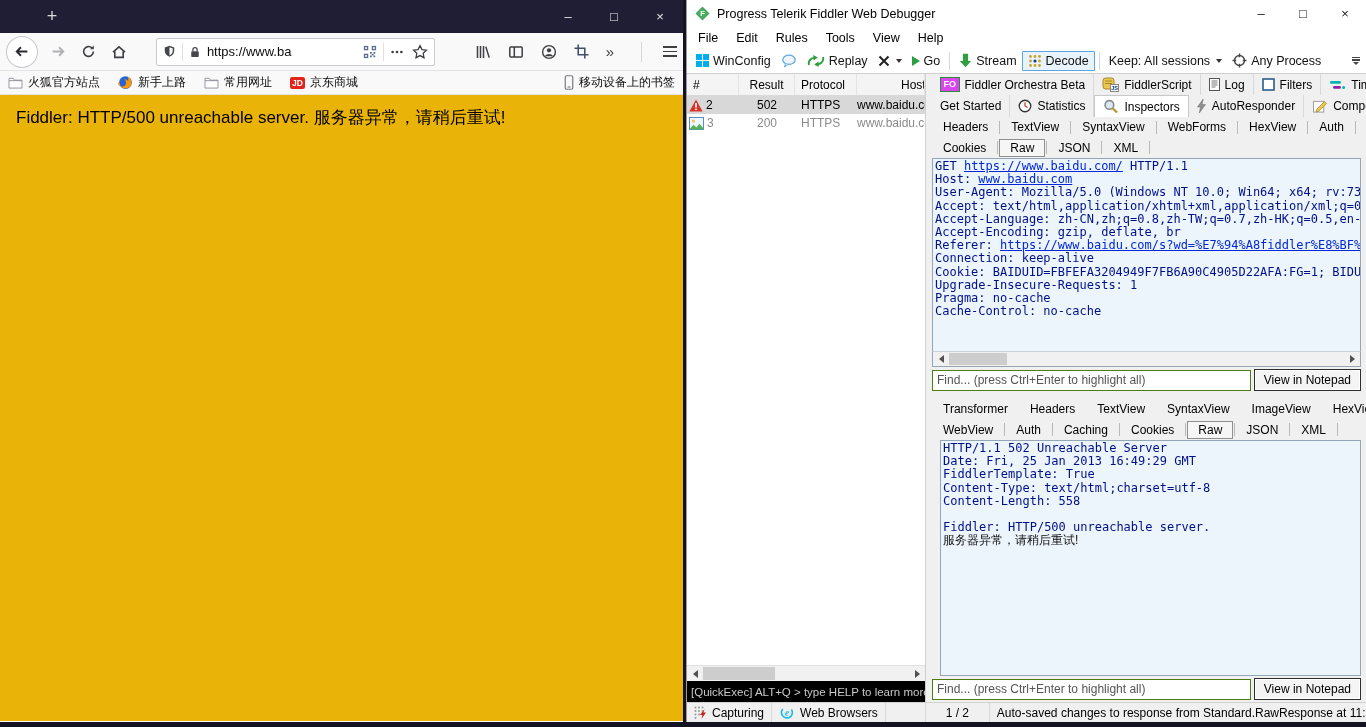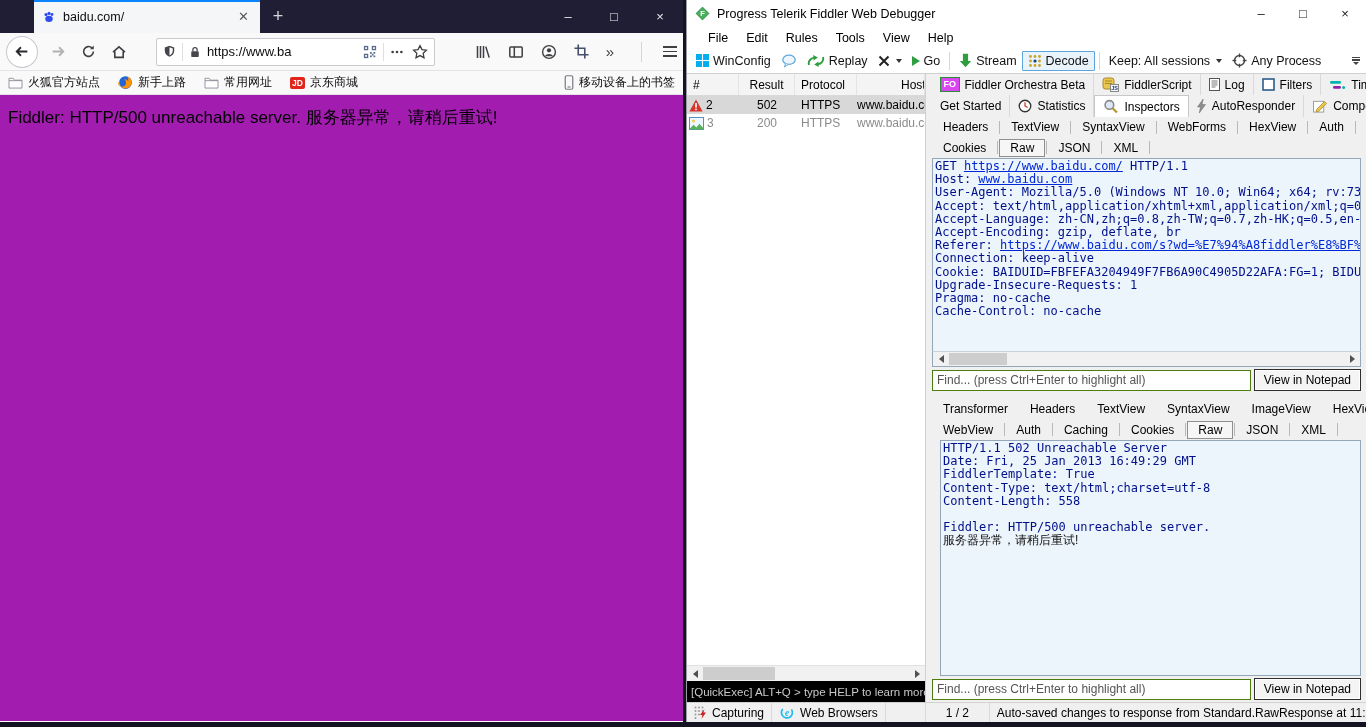--- a/index.html
+++ b/index.html
@@ -37,32 +37,32 @@
   .chev2 { font-size:15px; color:#3f3f43; }
   .ff-menu-sep { width:1px; height:20px; background:#d6d6da; margin:0 4px 0 10px; }
   .hamburger { display:flex; flex-direction:column; gap:3px; }
   .hamburger b { width:14px; height:1.7px; background:#3f3f43; }
   .ff-bookmarks { height:24px; background:#f9f9fa; border-bottom:1px solid #e3e3e6;
                   display:flex; align-items:center; padding:0 8px; font-size:12px; color:#0c0c0d; }
   .bm-item { display:flex; align-items:center; gap:5px; margin-right:18px; white-space:nowrap; }
   .bm-right { margin-left:auto; display:flex; align-items:center; gap:5px; white-space:nowrap;justify-content:space-between; }
   .jd-badge { background:#e1251b; color:#fff; font-weight:bold; font-size:8.5px;
               padding:1px 2px; border-radius:2px; }
-  .ff-content { background:#a21caf; height:626px; padding:11px 8px; }
+  .ff-content { background:#eab308; height:626px; padding:11px 16px; }
   .ff-page-text { font-size:17px; color:#000; }
 
   
   #fiddler { position:absolute; left:686px; top:0; width:680px; height:722px; background:#f0f0f0;
              border-left:1px solid #9a9aa2; display:flex; flex-direction:column; }
   .fd-titlebar { height:27px; background:#fff; display:flex; align-items:center; padding-left:8px; }
   .fd-title { font-size:12.5px; color:#000; margin-left:7px; }
   .fd-winctl { margin-left:auto; display:flex; height:100%; }
   .fd-winctl span { width:42px; display:flex; align-items:center; justify-content:center;
                     color:#1a1a1a; font-size:13px; }
-  .fd-menubar { height:21px; background:#fff; display:flex; align-items:center; padding-left:12px; }
+  .fd-menubar { height:21px; background:#fff; display:flex; align-items:center; padding-left:2px; }
   .menu-item { font-size:12.5px; color:#000; padding:0 9px; }
   .fd-toolbar { height:26px; background:#fff; border-bottom:1px solid #d0d0d0;
                 display:flex; align-items:center; padding:0 4px; font-size:12.5px; color:#111; }
   .tb-item { display:flex; align-items:center; gap:4px; padding:2px 5px; white-space:nowrap; }
   .tb-sep { width:1px; height:18px; background:#d8d8d8; margin:0 4px; }
   .tb-caret { width:0; height:0; border-left:3.5px solid transparent; border-right:3.5px solid transparent;
               border-top:4px solid #333; margin-left:2px; }
   .tb-go-tri { width:0; height:0; border-top:5px solid transparent; border-bottom:5px solid transparent;
                border-left:8px solid #2f9e41; }
   .tb-decode { border:1px solid #5ea4dd; background:#e9f3fc; border-radius:1px; }
@@ -139,32 +139,20 @@
   .sb-msg { flex:1; border-right:none; overflow:hidden; }
 
   #taskbar { position:absolute; left:0; top:722px; width:1366px; height:5px; background:#141322; }
 </style>
 </head>
 <body>
 
 <div id="firefox">
   <div class="ff-titlebar">
     <div class="ff-tabspacer"></div>
-    <div class="ff-tab">
-      <span class="ic">
-          <svg width="14" height="14" viewBox="0 0 16 16">
-            <circle cx="4.6" cy="5.2" r="1.8" fill="#2d4df0"></circle>
-            <circle cx="8" cy="3.9" r="1.8" fill="#2d4df0"></circle>
-            <circle cx="11.4" cy="5.2" r="1.7" fill="#2d4df0"></circle>
-            <ellipse cx="8" cy="10.2" rx="4.3" ry="3.5" fill="#2d4df0"></ellipse>
-          </svg>
-        </span>
-      <span class="ff-tab-title">baidu.com/</span>
-      <span class="ff-tab-close">✕</span>
-    </div>
     <div class="ff-newtab">+</div>
     <div class="ff-winctl">
       <span>–</span>
       <span>□</span>
       <span>×</span>
     </div>
   </div>
 
   <div class="ff-navbar">
     <div class="backcircle">

